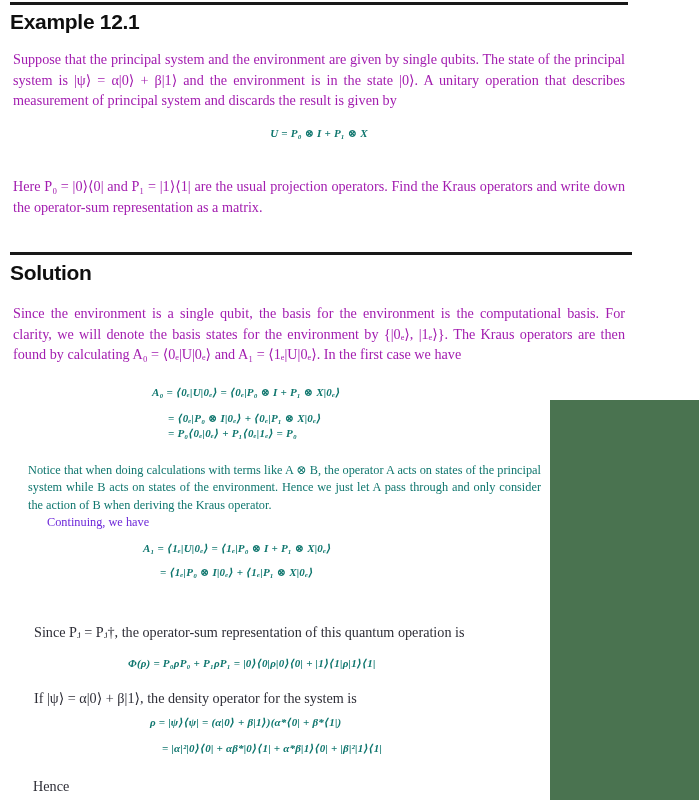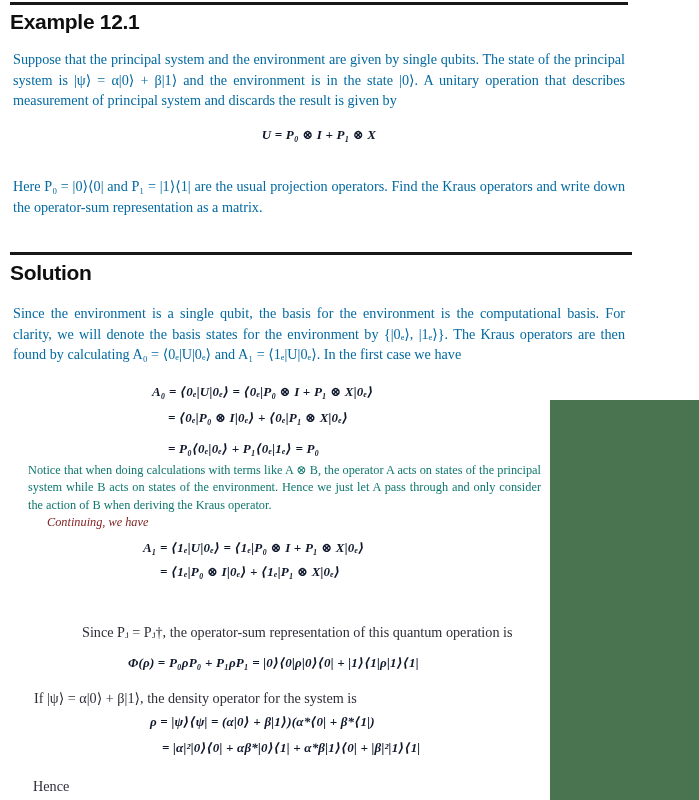--- a/index.html
+++ b/index.html
@@ -26,51 +26,50 @@
     font-weight: 700;
     font-size: 21px;
     letter-spacing: -0.3px;
     color: #0f0f0f;
   }
   .para {
     position: absolute;
     font-size: 14.2px;
     line-height: 20.6px;
     text-align: justify;
-    color: #0369a1;
+    color: #a21caf;
   }
   .para-line {
     position: absolute;
     font-size: 14.2px;
     line-height: 18px;
     white-space: nowrap;
     color: #2d2d36;
   }
   .note {
     position: absolute;
     font-size: 12.3px;
     line-height: 17.3px;
     text-align: justify;
     color: #0f766e;
   }
   .note-line {
     position: absolute;
     font-size: 12.3px;
     line-height: 16px;
     white-space: nowrap;
-    color: #7f1d1d;
-    font-style: italic;
+    color: #6d28d9;
   }
   .eq {
     position: absolute;
     font-style: italic;
     font-weight: 700;
-    font-size: 13px;
+    font-size: 11px;
     letter-spacing: 0.2px;
-    color: #0f172a;
+    color: #0f766e;
   }
   .eq .eqline {
     line-height: 14px;
     white-space: nowrap;
   }
   .overlay-rect {
     position: absolute;
     left: 550px; top: 400px;
     width: 149px; height: 400px;
     z-index: 10;
@@ -93,33 +92,33 @@
 
   <div class="rule" style="left:10px; top:252px; width:622px;"></div>
 
   <div class="h-title" style="left:10px; top:261px;">Solution</div>
 
   <div class="para" style="left:13px; top:303px; width:612px;">Since the environment is a single qubit, the basis for the environment is the computational basis. For clarity, we will denote the basis states for the environment by {|0ₑ⟩, |1ₑ⟩}. The Kraus operators are then found by calculating A₀ = ⟨0ₑ|U|0ₑ⟩ and A₁ = ⟨1ₑ|U|0ₑ⟩. In the first case we have</div>
 
   <div class="eq" style="left:152px; top:385px;">
     <div class="eqline">A₀ = ⟨0ₑ|U|0ₑ⟩ = ⟨0ₑ|P₀ ⊗ I + P₁ ⊗ X|0ₑ⟩</div>
     <div class="eqline" style="padding-left:16px; margin-top:11.5px;">= ⟨0ₑ|P₀ ⊗ I|0ₑ⟩ + ⟨0ₑ|P₁ ⊗ X|0ₑ⟩</div>
-    <div class="eqline" style="padding-left:16px; margin-top:17px;">= P₀⟨0ₑ|0ₑ⟩ + P₁⟨0ₑ|1ₑ⟩ = P₀</div>
+    <div class="eqline" style="padding-left:16px; margin-top:1px;">= P₀⟨0ₑ|0ₑ⟩ + P₁⟨0ₑ|1ₑ⟩ = P₀</div>
   </div>
 
   <div class="note" style="left:28px; top:462px; width:513px;">Notice that when doing calculations with terms like A ⊗ B, the operator A acts on states of the principal system while B acts on states of the environment. Hence we just let A pass through and only consider the action of B when deriving the Kraus operator.</div>
 
   <div class="note-line" style="left:47px; top:514px;">Continuing, we have</div>
 
   <div class="eq" style="left:143px; top:541px;">
     <div class="eqline">A₁ = ⟨1ₑ|U|0ₑ⟩ = ⟨1ₑ|P₀ ⊗ I + P₁ ⊗ X|0ₑ⟩</div>
     <div class="eqline" style="padding-left:17px; margin-top:10px;">= ⟨1ₑ|P₀ ⊗ I|0ₑ⟩ + ⟨1ₑ|P₁ ⊗ X|0ₑ⟩</div>
   </div>
 
-  <div class="para-line" style="left:34px; top:623px;margin-left:48px;">Since Pⱼ = Pⱼ†, the operator-sum representation of this quantum operation is</div>
+  <div class="para-line" style="left:34px; top:623px;">Since Pⱼ = Pⱼ†, the operator-sum representation of this quantum operation is</div>
 
   <div class="eq" style="left:128px; top:656px;">
     <div class="eqline">Φ(ρ) = P₀ρP₀ + P₁ρP₁ = |0⟩⟨0|ρ|0⟩⟨0| + |1⟩⟨1|ρ|1⟩⟨1|</div>
   </div>
 
   <div class="para-line" style="left:34px; top:689px;">If |ψ⟩ = α|0⟩ + β|1⟩, the density operator for the system is</div>
 
   <div class="eq" style="left:150px; top:715px;">
     <div class="eqline">ρ = |ψ⟩⟨ψ| = (α|0⟩ + β|1⟩)(α*⟨0| + β*⟨1|)</div>
     <div class="eqline" style="padding-left:12px; margin-top:12px;">= |α|²|0⟩⟨0| + αβ*|0⟩⟨1| + α*β|1⟩⟨0| + |β|²|1⟩⟨1|</div>

